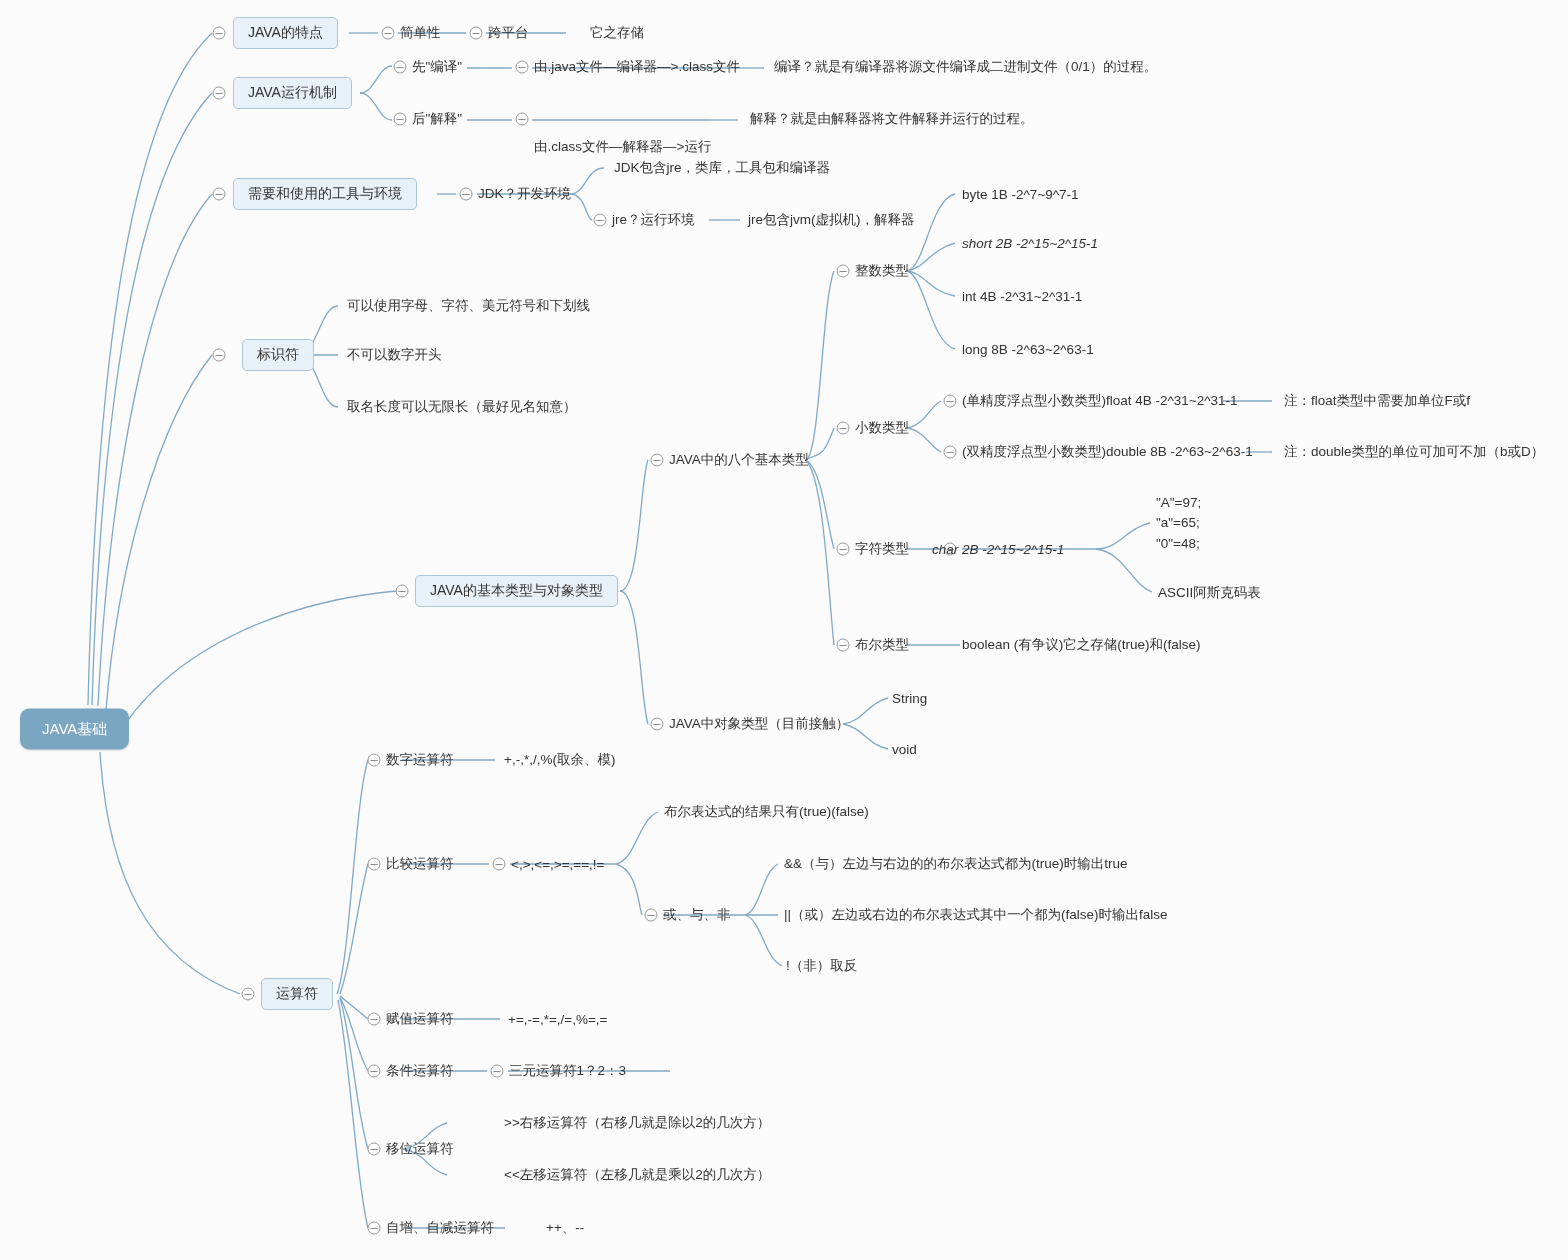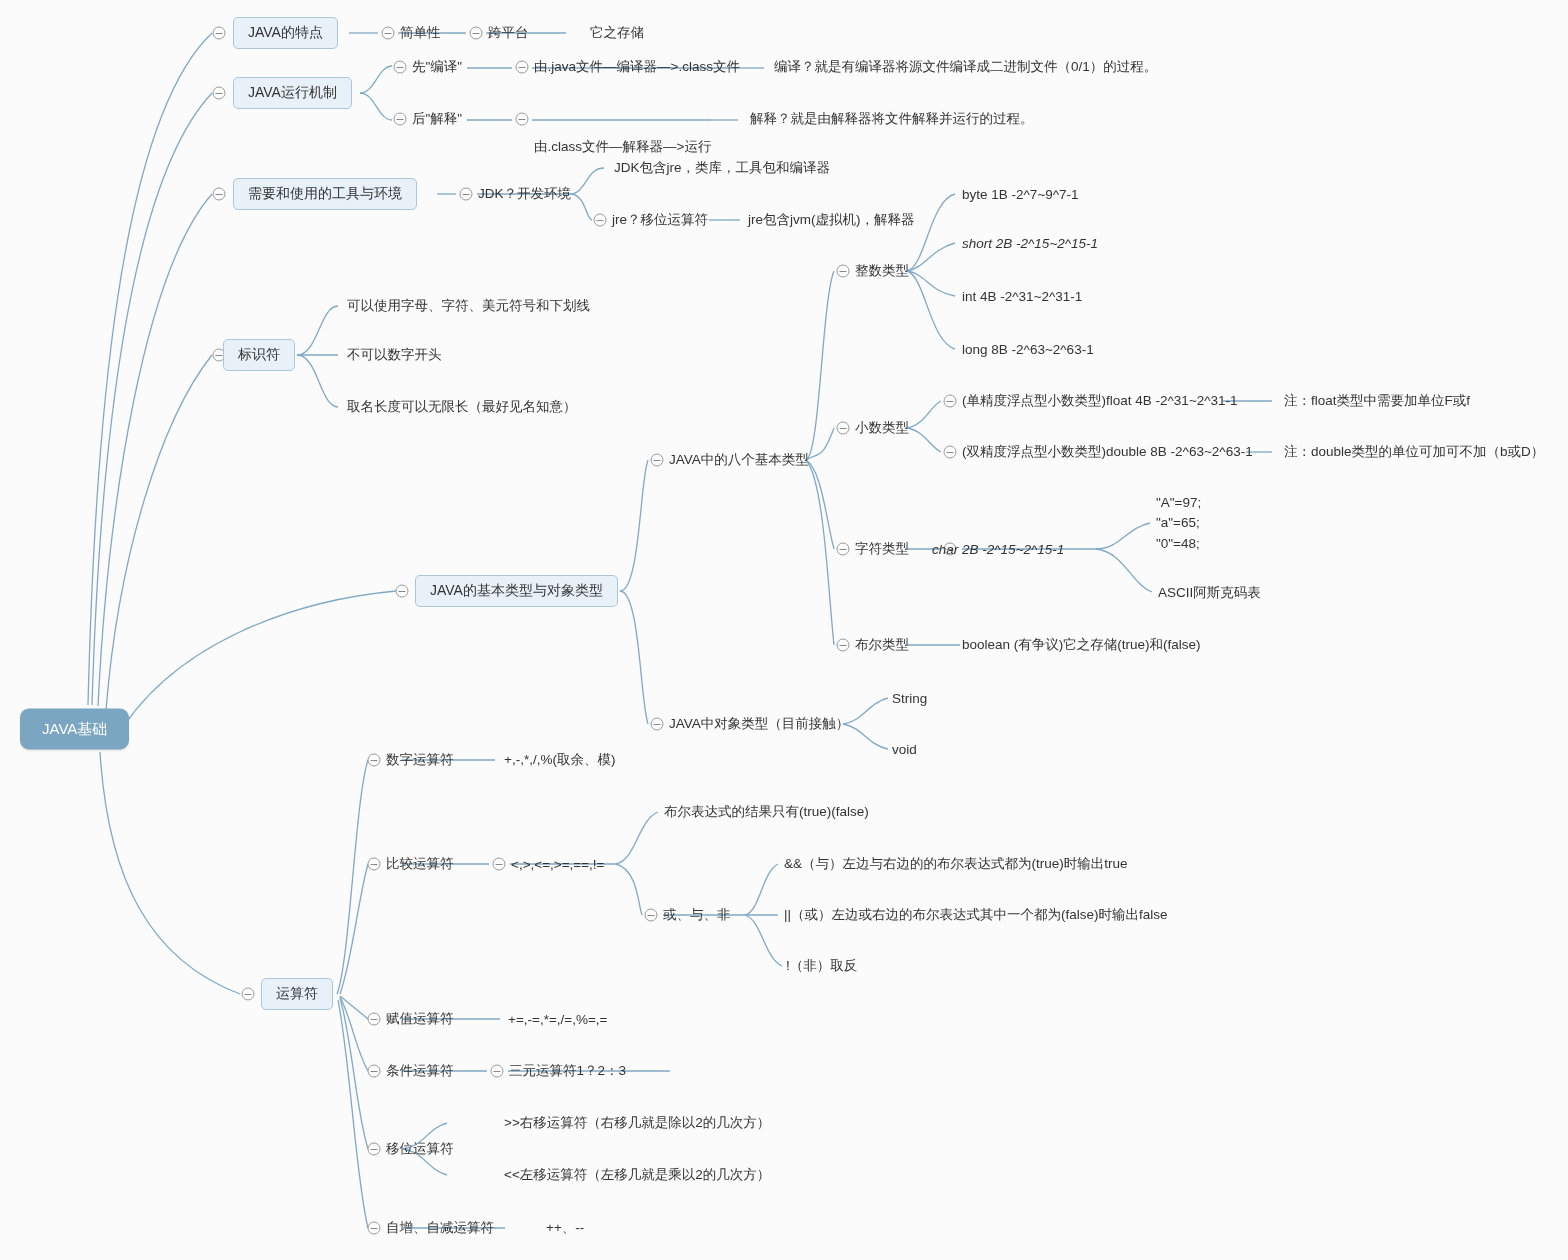--- a/index.html
+++ b/index.html
@@ -213,25 +213,25 @@
   <div class="plain" style="left:750px; top:119px;">解释？就是由解释器将文件解释并运行的过程。</div>
 
   <div class="toggle" style="left:219px; top:194px;"></div>
   <div class="box-node" style="left:233px; top:194px;">
     <span>需要和使用的工具与环境</span>
   </div>
   <div class="toggle" style="left:466px; top:194px;"></div>
   <div class="plain" style="left:478px; top:194px;">JDK？开发环境</div>
   <div class="plain" style="left:614px; top:168px;">JDK包含jre，类库，工具包和编译器</div>
   <div class="toggle" style="left:600px; top:220px;"></div>
-  <div class="plain" style="left:612px; top:220px;">jre？移位运算符</div>
+  <div class="plain" style="left:612px; top:220px;">jre？运行环境</div>
   <div class="plain" style="left:748px; top:220px;">jre包含jvm(虚拟机)，解释器</div>
 
   <div class="toggle" style="left:219px; top:355px;"></div>
-  <div class="box-node" style="left:223px; top:355px;">
+  <div class="box-node" style="left:242px; top:355px;">
     <span>标识符</span>
   </div>
   <div class="plain" style="left:347px; top:306px;">可以使用字母、字符、美元符号和下划线</div>
   <div class="plain" style="left:347px; top:355px;">不可以数字开头</div>
   <div class="plain" style="left:347px; top:407px;">取名长度可以无限长（最好见名知意）</div>
 
   <div class="toggle" style="left:402px; top:591px;"></div>
   <div class="box-node" style="left:415px; top:591px;">
     <span>JAVA的基本类型与对象类型</span>
   </div>

